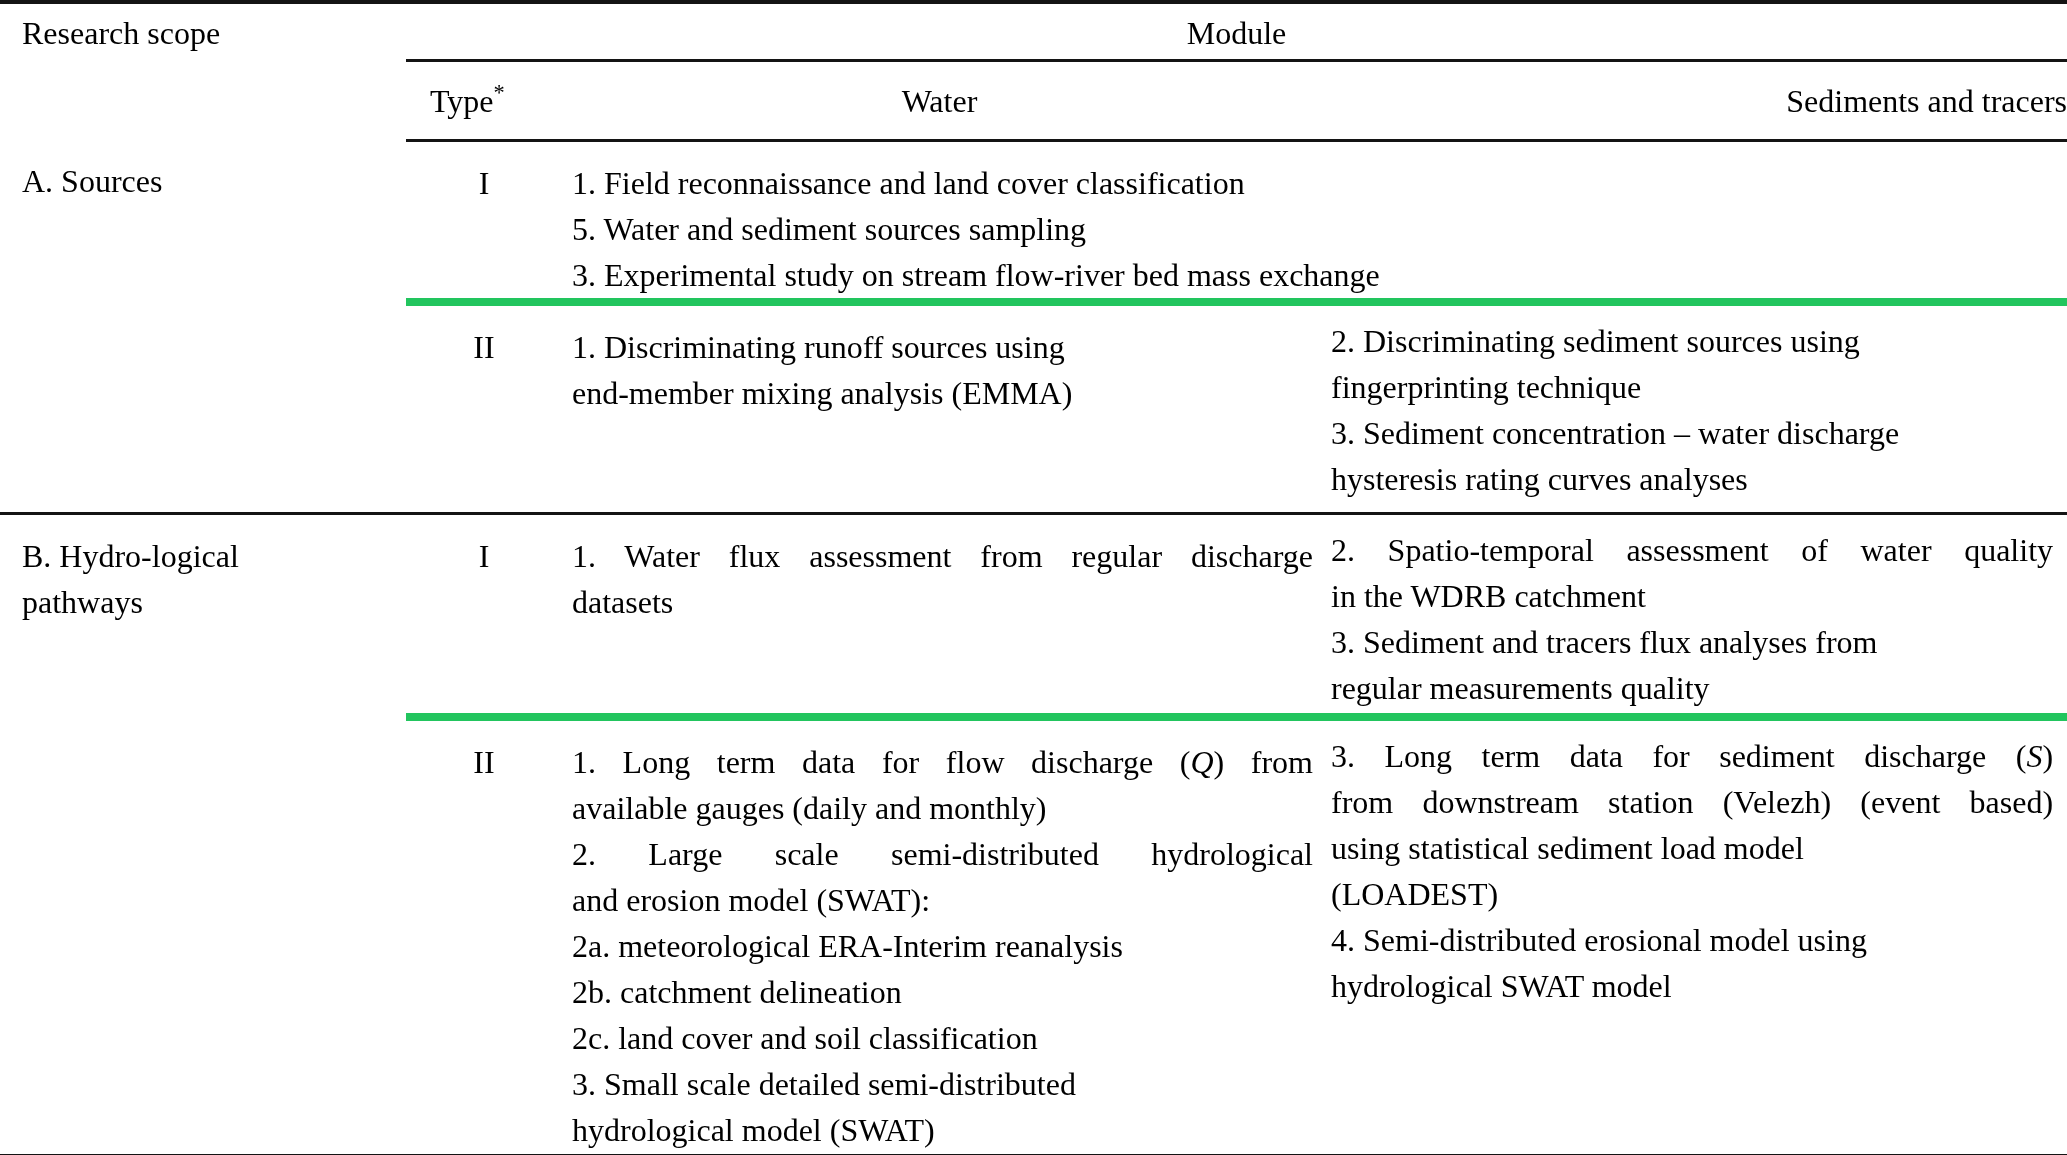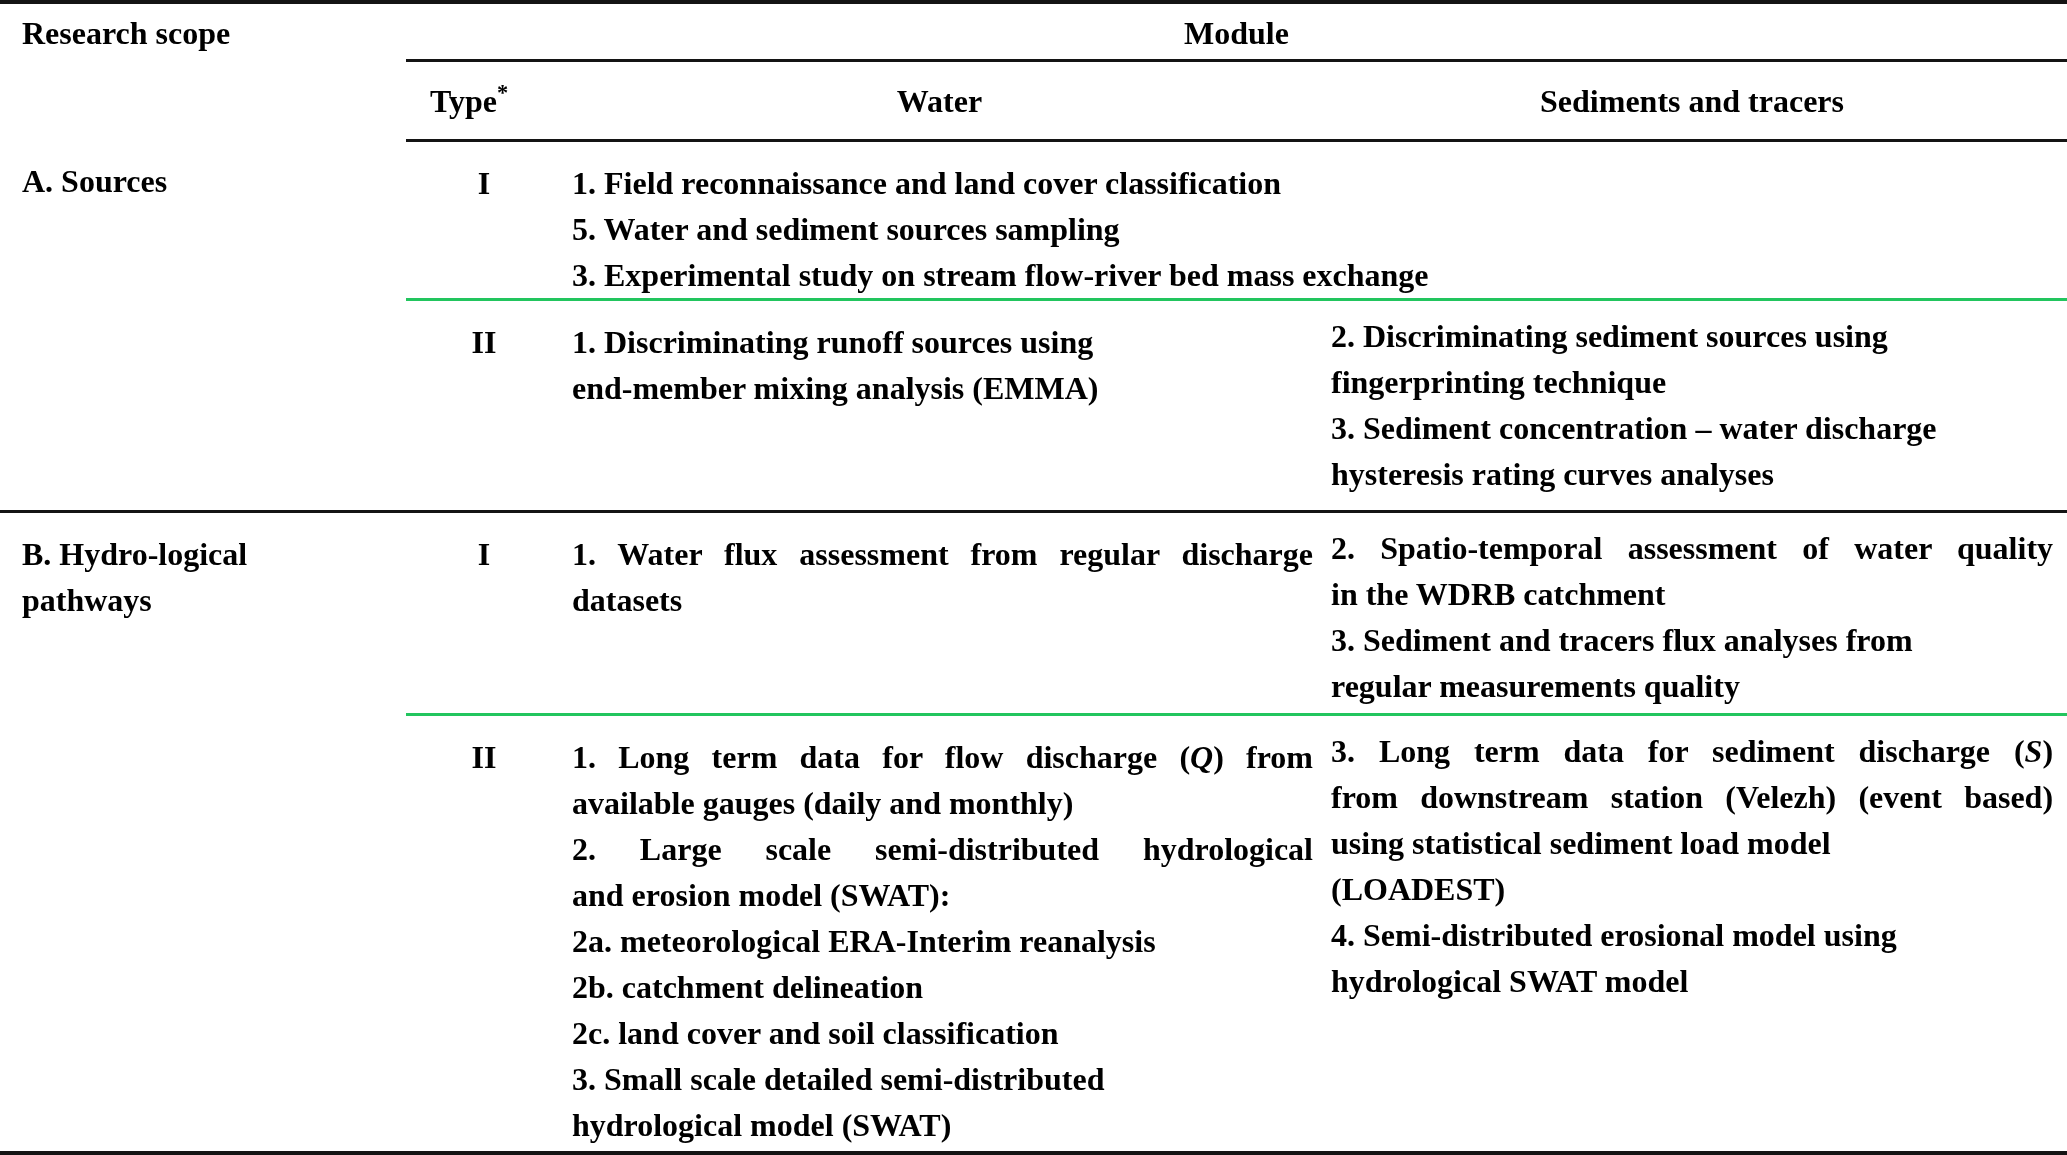--- a/index.html
+++ b/index.html
@@ -19,21 +19,21 @@
   table.research-table {
     width: 2067px;
     border-collapse: collapse;
     table-layout: fixed;
     border-top: 4px solid #141414;
     border-bottom: 4px solid #141414;
     font-size: 32px;
     line-height: 46px;
   }
   th, td {
-    font-weight: bold;
+    font-weight: normal;
     vertical-align: top;
     text-align: left;
     box-sizing: border-box;
     padding: 0;
   }
   
   col.c-scope { width: 406px; }
   col.c-type  { width: 156px; }
   col.c-water { width: 755px; }
   col.c-sed   { width: 750px; }
@@ -41,36 +41,36 @@
   
   tr.hdr-1 th { height: 58px; padding-top: 6px; }
   th.module-head {
     text-align: center;
     border-bottom: 3px solid #141414;
   }
   tr.hdr-2 th { height: 80px; padding-top: 16px; border-bottom: 3px solid #141414; }
   th.scope-head { padding-left: 22px; }
   th.type-head  { padding-left: 24px; }
   th.water-head { text-align: center; }
-  th.sed-head   { text-align: center; }
+  th.sed-head   { text-align: right; }
   sup { font-size: 70%; line-height: 0; }
 
   
   td.scope { padding-left: 22px; padding-top: 18px; }
   td.type  { text-align: center; padding-top: 18px; }
   td.items-water { padding-left: 10px; padding-right: 4px; padding-top: 18px; }
   td.items-sed   { padding-left: 14px; padding-right: 14px; padding-top: 12px; }
 
   tr.row-a1 td { height: 155px; }
   tr.row-a2 td { height: 212px; }
   tr.row-b1 td { height: 203px; }
   tr.row-b2 td { height: 439px; }
 
   
-  tr.row-a2 td, tr.row-b2 td { border-top: 3px solid #22c55e; }
+  tr.row-a2 td, tr.row-b2 td { border-top: 8px solid #22c55e; }
   
   tr.row-b1 td { border-top: 3px solid #141414; }
 
   .line { white-space: normal; }
   .line.j { text-align: justify; text-align-last: justify; }
   .it { font-style: italic; }
 </style>
 </head>
 <body>
 

